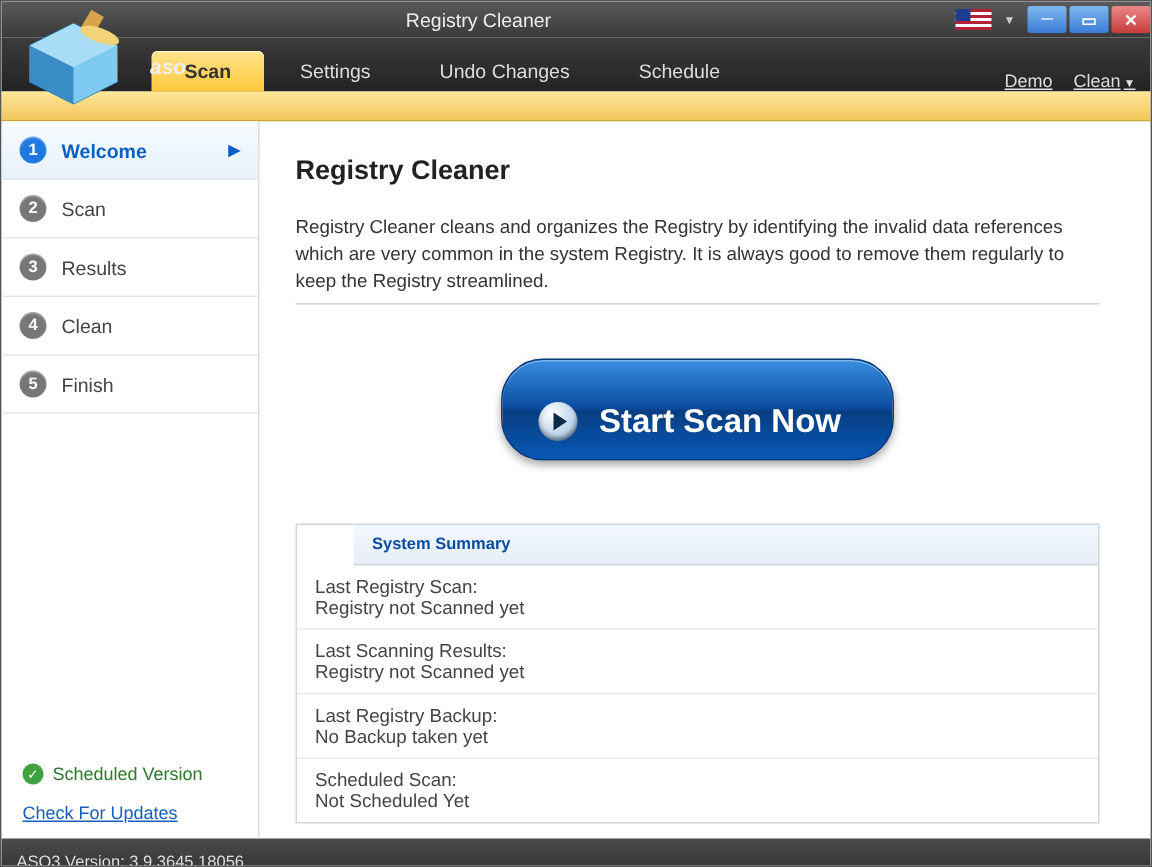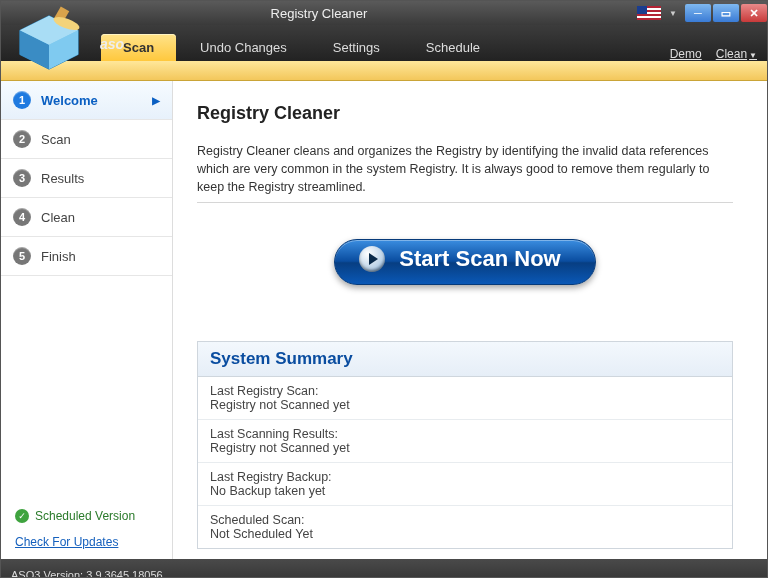--- a/index.html
+++ b/index.html
@@ -41,28 +41,28 @@
 .sidefoot { padding:10px 14px; font-size:12px; }
 .regver { color:#2a7a2a; display:flex; align-items:center; margin-bottom:12px; }
 .regver .chk { width:14px; height:14px; border-radius:50%; background:#3fa33f; margin-right:6px; display:flex; align-items:center; justify-content:center; color:#fff; font-size:9px;}
 .chkupd { color:#1560bd; text-decoration:underline; cursor:pointer; }
 
 .main { flex:1; padding: 22px 34px 10px 24px; display:flex; flex-direction:column; }
 h1.page { font-size:18px; font-weight:bold; color:#222; margin-bottom:18px; }
 .desc { font-size:12.5px; color:#333; line-height:1.45; margin-bottom:0; }
 .hr { border:none; border-top:1px solid #d6d6d6; margin: 6px 0 36px; }
 
-.scanbtn { align-self:center; background: linear-gradient(#3a8de0,#0a4da0 48%,#073e82 52%,#0a58b6); color:#fff; font-size:22px; font-weight:bold; padding: 6px 34px 12px 24px; border-radius: 28px; border:1px solid #063a7a; box-shadow: 0 3px 6px rgba(0,0,0,.35), inset 0 1px 0 rgba(255,255,255,.35); display:flex; align-items:center; cursor:pointer; }
+.scanbtn { align-self:center; background: linear-gradient(#3a8de0,#0a4da0 48%,#073e82 52%,#0a58b6); color:#fff; font-size:22px; font-weight:bold; padding: 28px 34px 12px 24px; border-radius: 28px; border:1px solid #063a7a; box-shadow: 0 3px 6px rgba(0,0,0,.35), inset 0 1px 0 rgba(255,255,255,.35); display:flex; align-items:center; cursor:pointer; }
 .scanbtn .play { width:26px; height:26px; border-radius:50%; background:radial-gradient(circle at 35% 30%, #fff, #bcd3e8 60%, #4a77a8); margin-right:14px; display:flex; align-items:center; justify-content:center; box-shadow: inset 0 -2px 3px rgba(0,0,0,.4);}
 .scanbtn .play span { width:0; height:0; border-left:9px solid #0a2a4a; border-top:6px solid transparent; border-bottom:6px solid transparent; margin-left:3px;}
 
 .main .spacer2 { flex:1; }
 
 .summary { border:1px solid #cfd6dd; }
-.summary .hdr { background:linear-gradient(#f3f8fd,#e6eef7); padding:7px 12px; font-size:17px; font-weight:bold; color:#0a4da0; border-bottom:1px solid #cfd6dd; }
+.summary .hdr { background:linear-gradient(#f3f8fd,#e6eef7); padding:7px 12px; font-size:11px; font-weight:bold; color:#0a4da0; border-bottom:1px solid #cfd6dd;margin-left:38px; }
 .summary .row { display:flex; padding:7px 12px; font-size:12.5px; color:#444; border-bottom:1px solid #e8ecef;flex-direction:column; }
 .summary .row:last-child { border-bottom:none; }
 .summary .k { width: 180px; }
 
 .statusbar { height:20px; background:linear-gradient(#4a4a4a,#2c2c2c); color:#ddd; font-size:11px; display:flex; align-items:center; padding:16px 10px; }
 .statusbar .r { margin-left:auto; color:#999; }
 </style>
 </head>
 <body>
 
@@ -74,22 +74,22 @@
     <div class="winbtn min">─</div>
     <div class="winbtn max">▭</div>
     <div class="winbtn cls">✕</div>
   </div>
 </div>
 
 <div class="brand">aso</div>
 
 <div class="menubar">
   <div class="tab active">Scan</div>
+  <div class="tab">Settings</div>
   <div class="tab">Undo Changes</div>
-  <div class="tab">Settings</div>
   <div class="tab">Schedule</div>
   <div class="spacer"></div>
   <span class="mlink">Demo</span>
   <span class="mlink"><span>Clean</span><span class="dd">▼</span></span>
 </div>
 
 <div class="goldbar"></div>
 
 <svg class="logo" viewBox="0 0 80 70">
   <polygon points="10,25 40,10 70,25 70,50 40,65 10,50" fill="#5fb7e6" stroke="#2a7bb0" stroke-width="1"></polygon>

